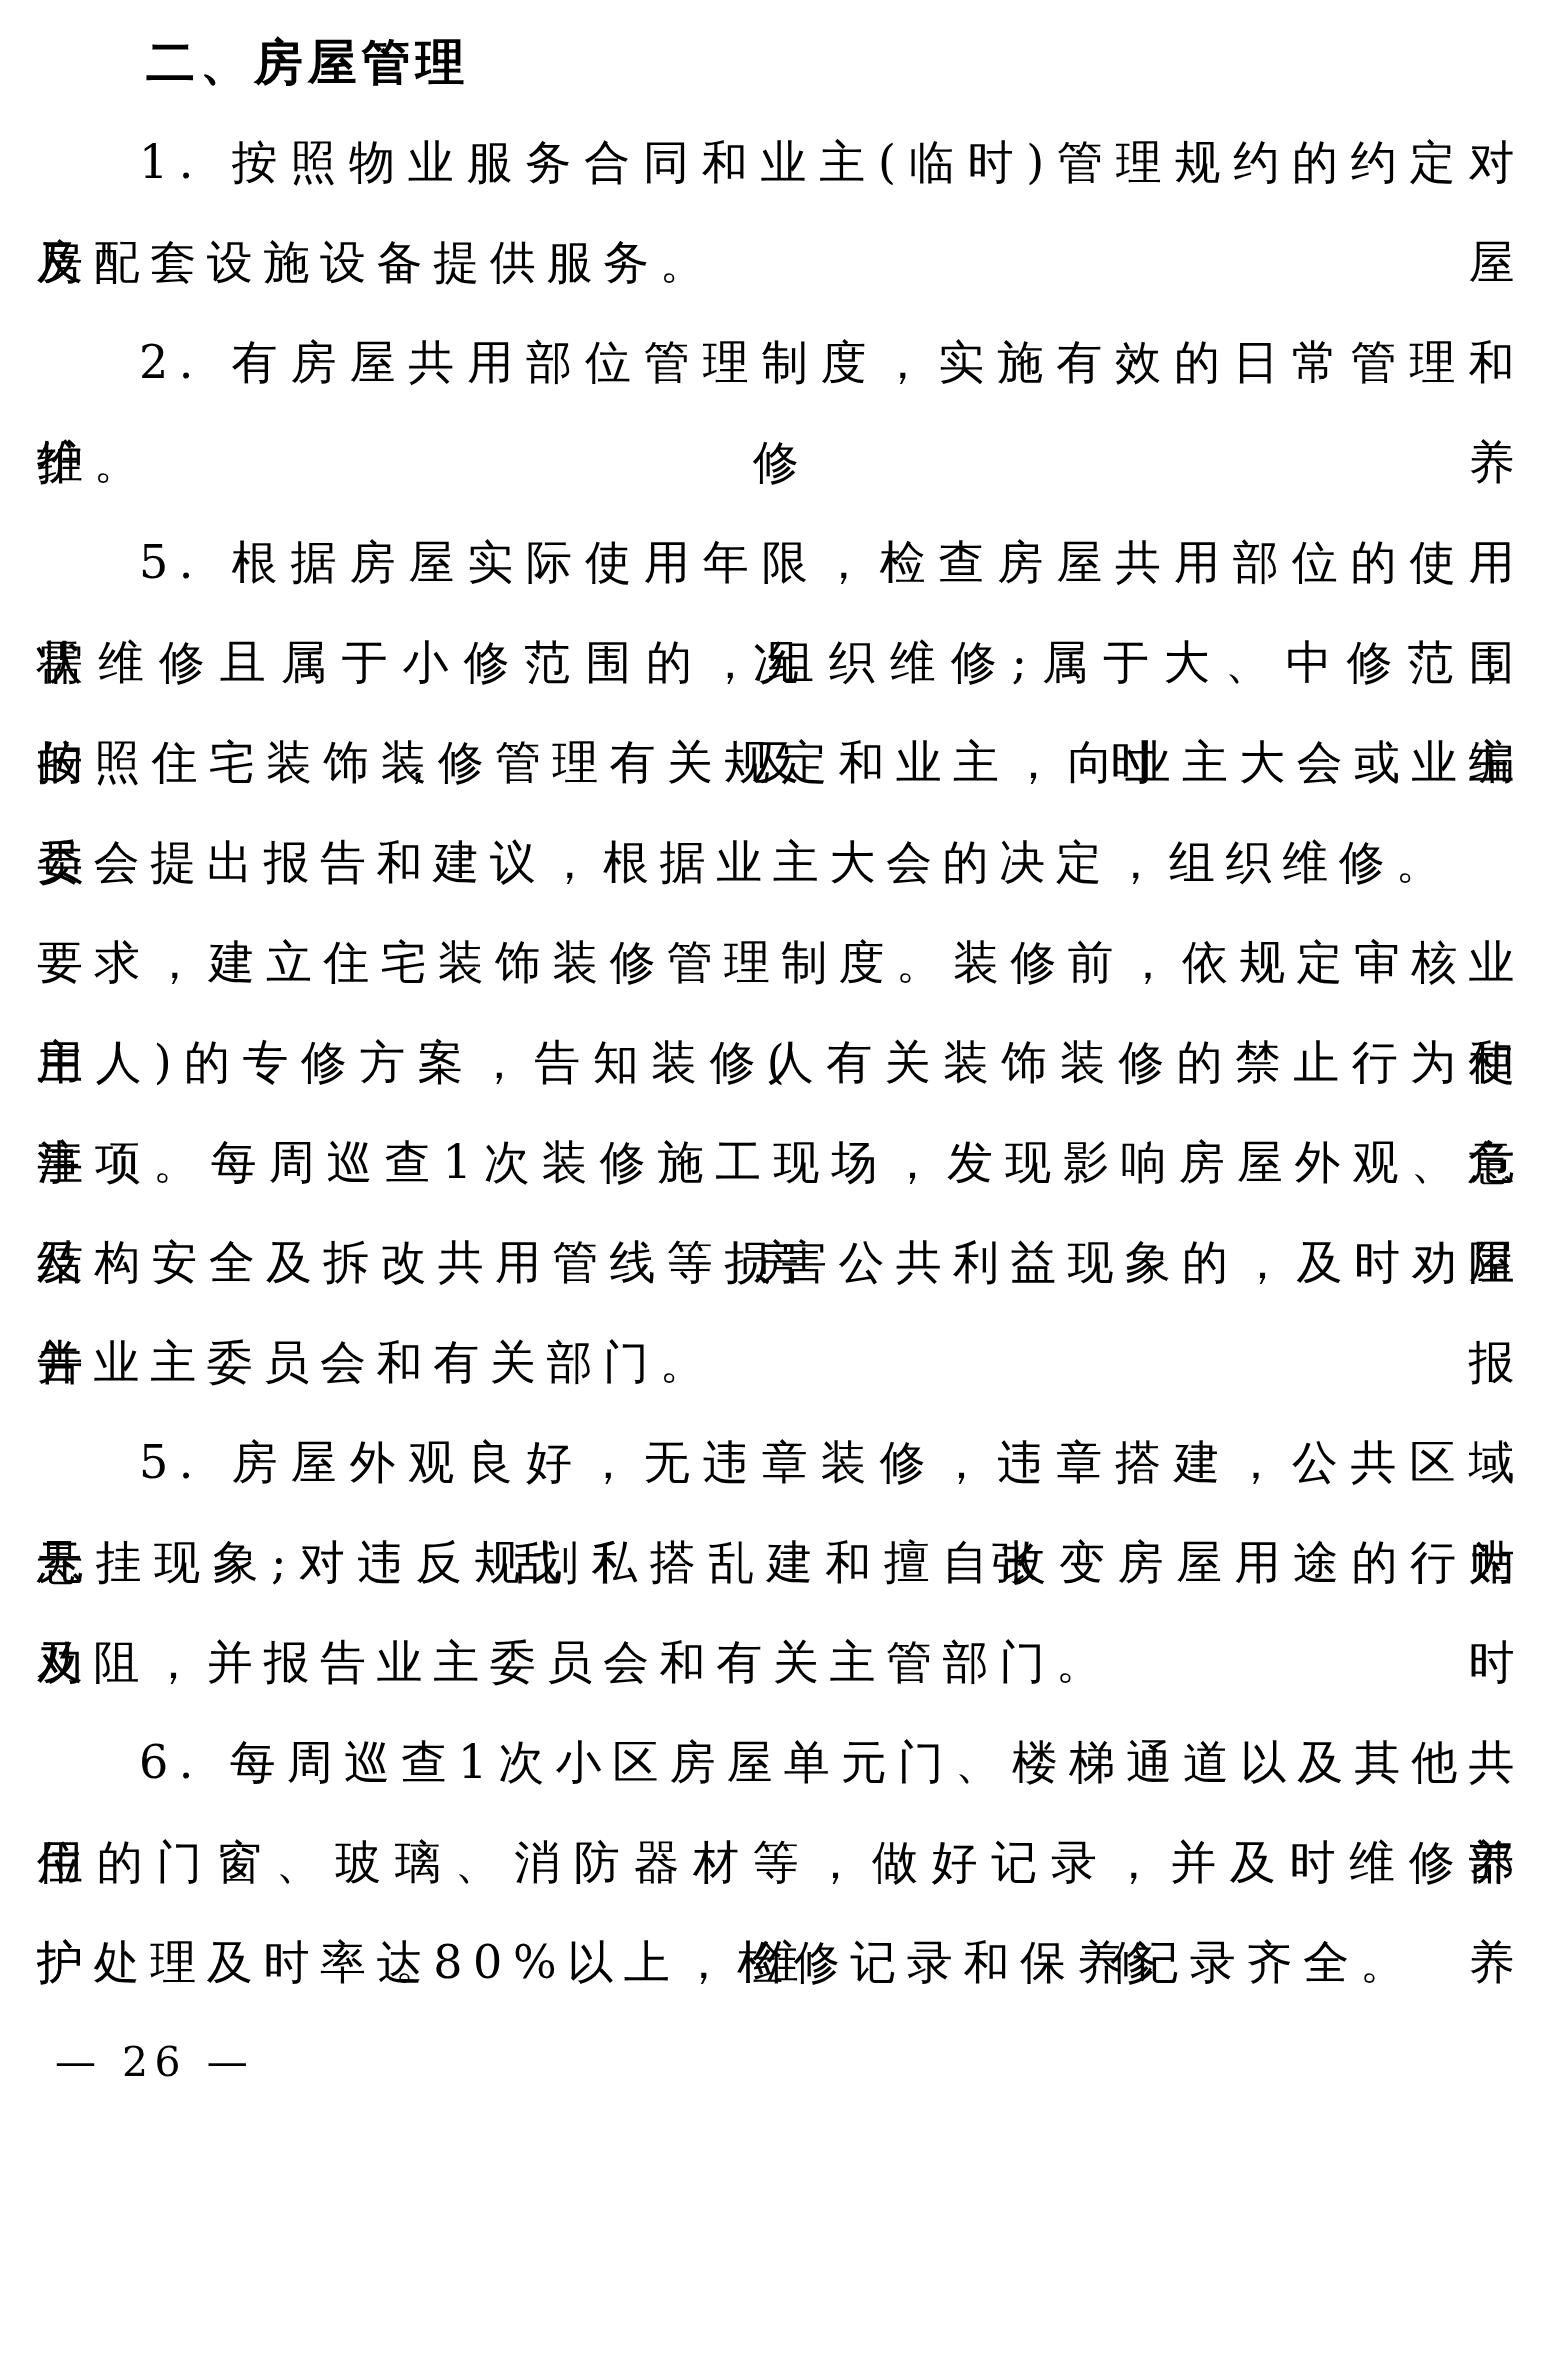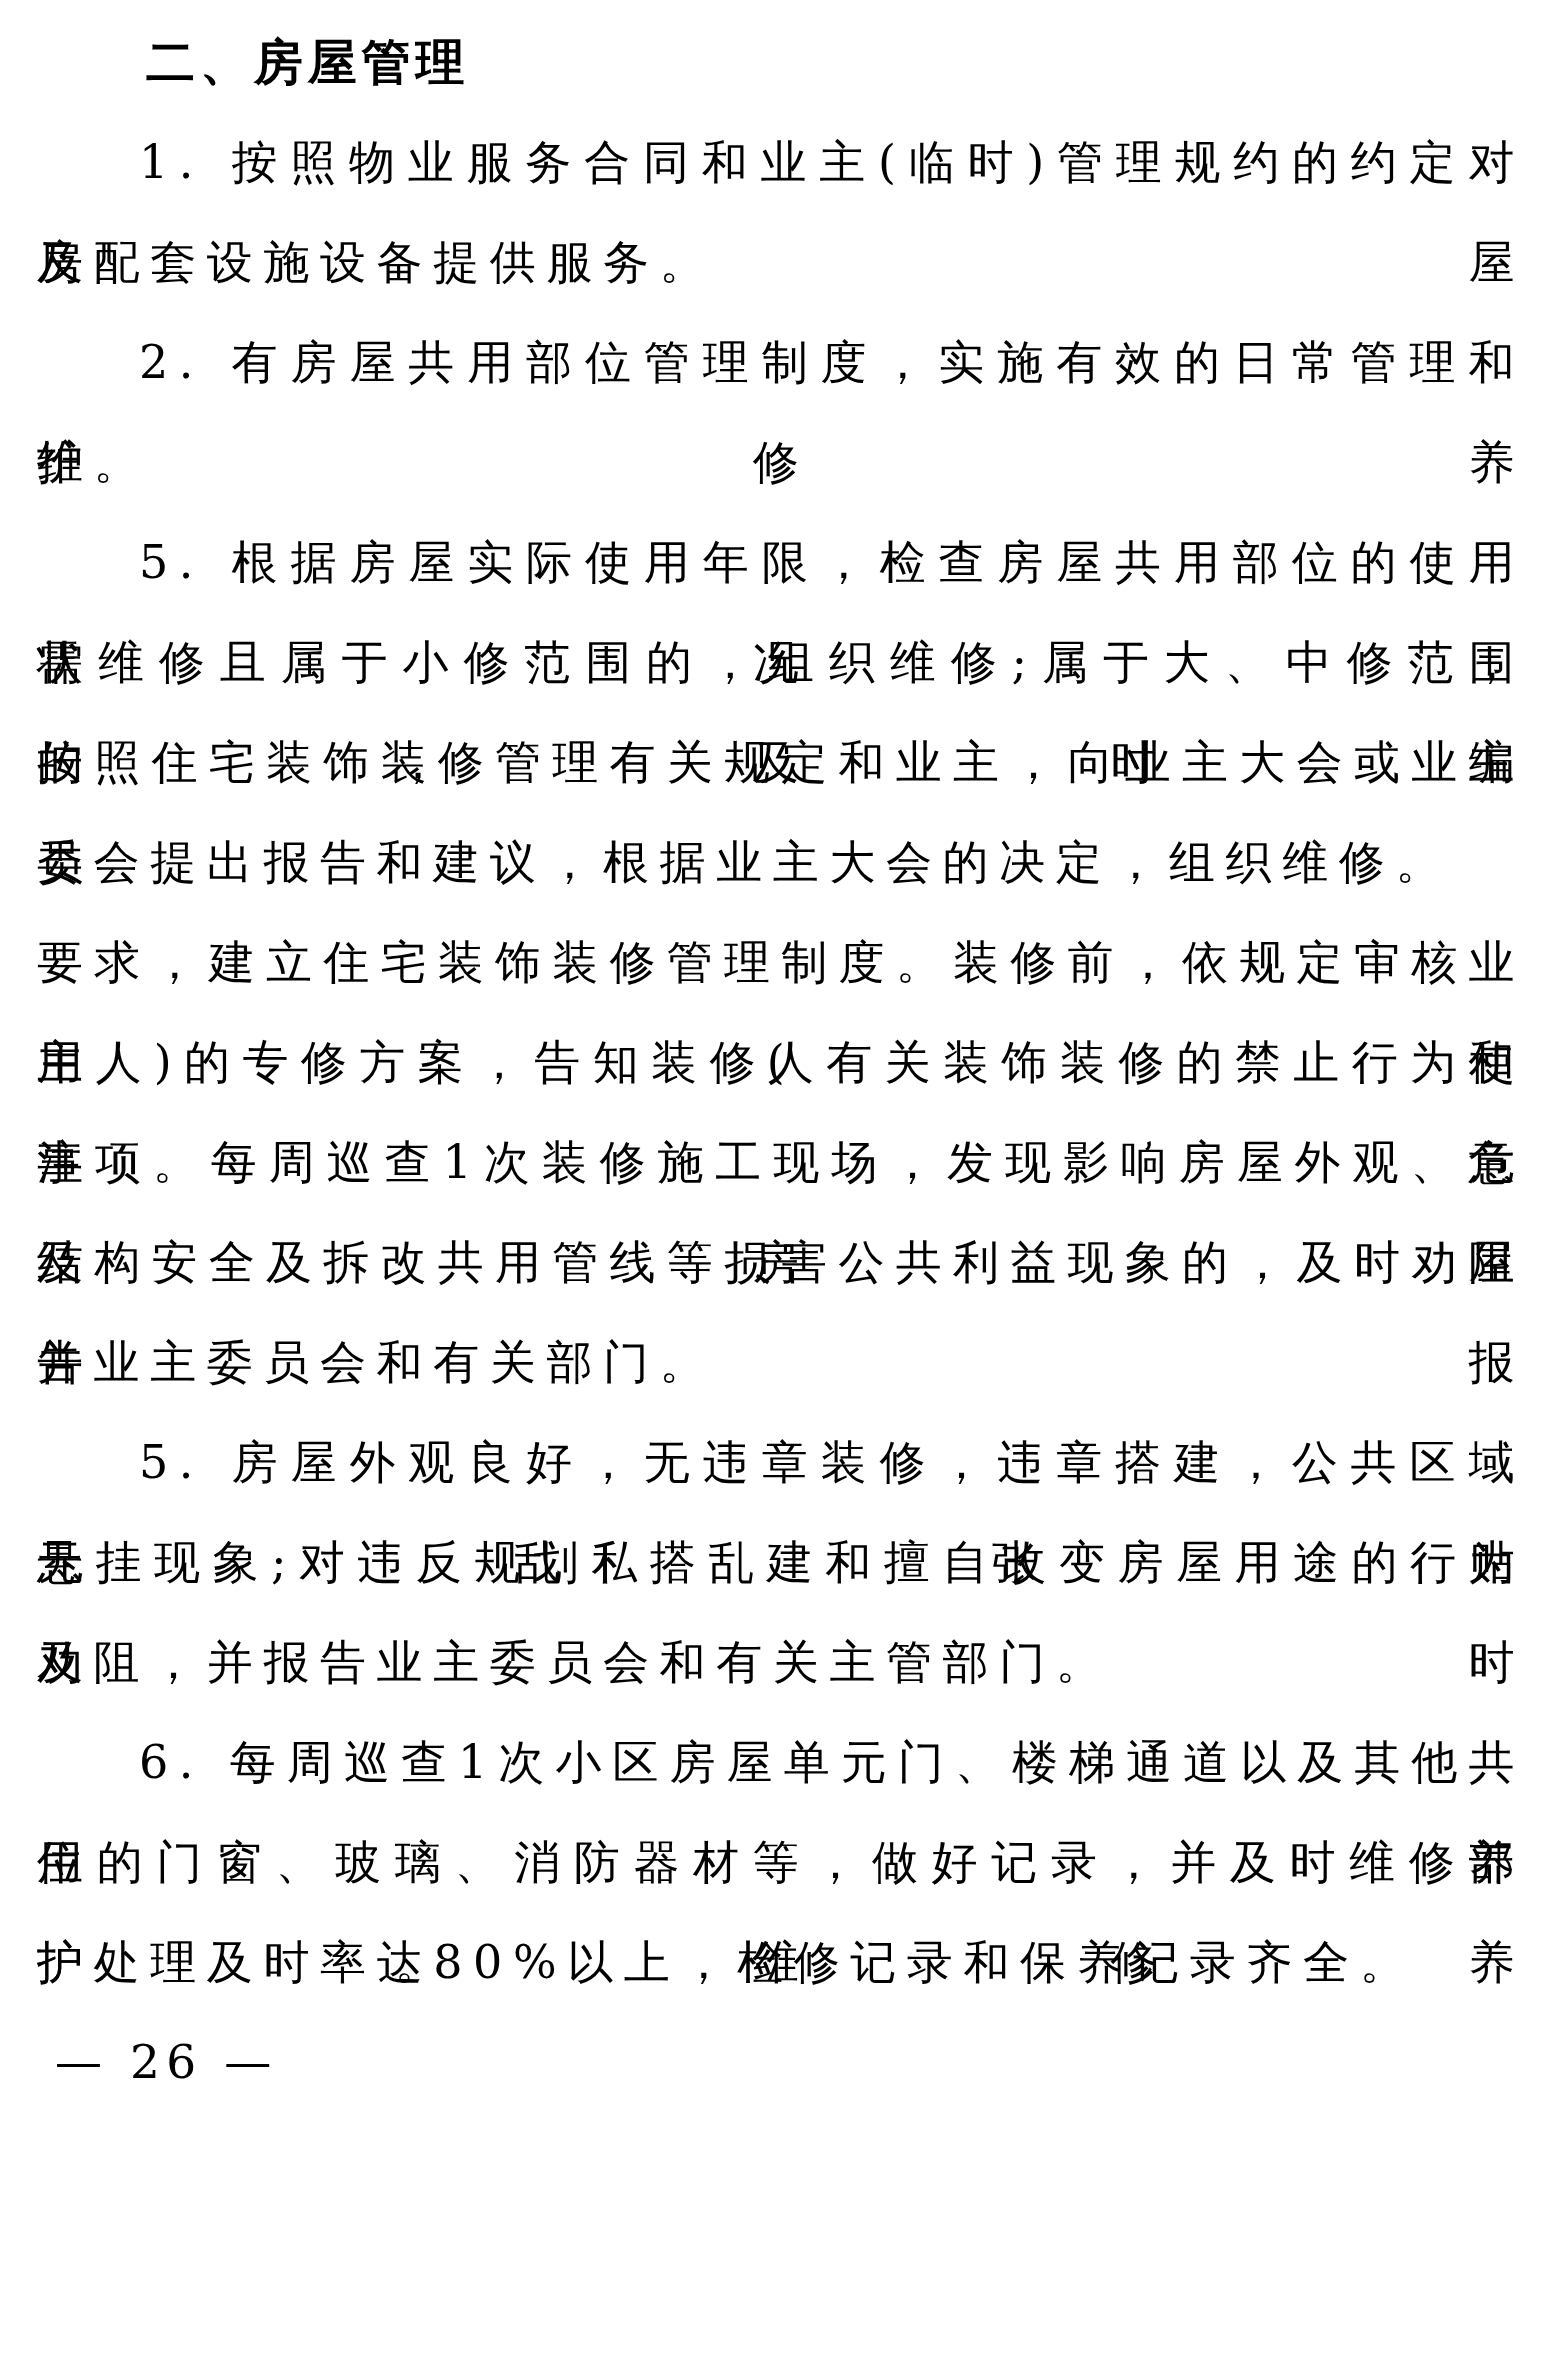--- a/index.html
+++ b/index.html
@@ -40,21 +40,21 @@
     text-indent: 102px;
   }
   .line.title {
     font-family: "Liberation Sans", "DejaVu Sans", sans-serif;
     font-weight: bold;
     font-size: 49px;
     letter-spacing: 4.9px;
     text-indent: 109px;
   }
   .line.footer {
-    font-size: 47px;
+    font-size: 41px;
     letter-spacing: 6.5px;
     text-indent: 18px;
   }
 </style>
 </head>
 <body>
 
 <div class="page">
   <div class="content">
     <div class="line title">二、房屋管理</div>

